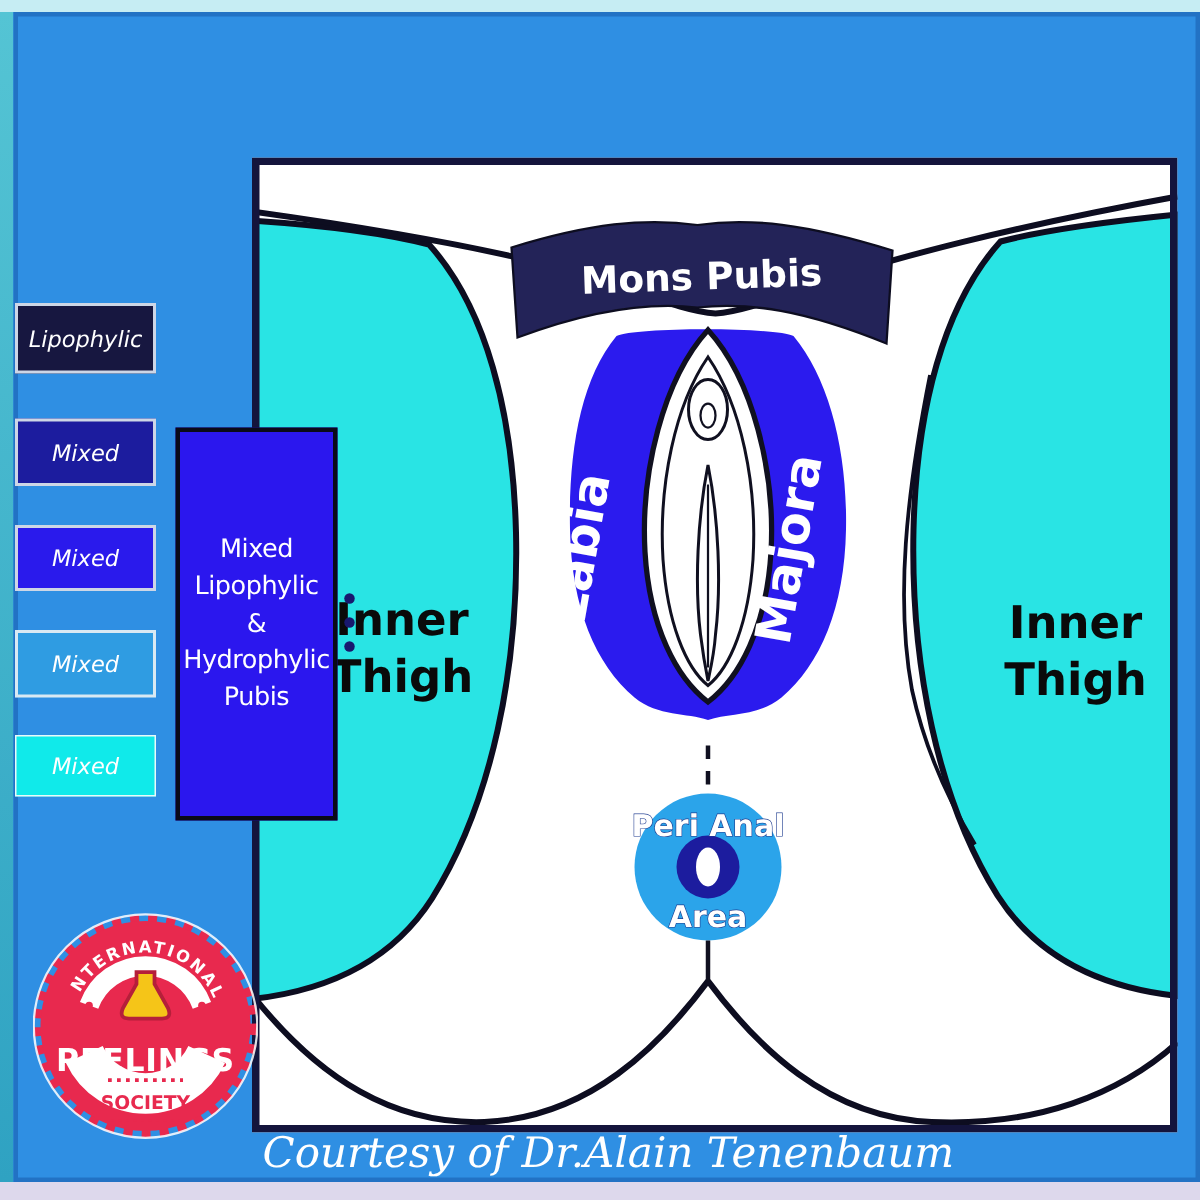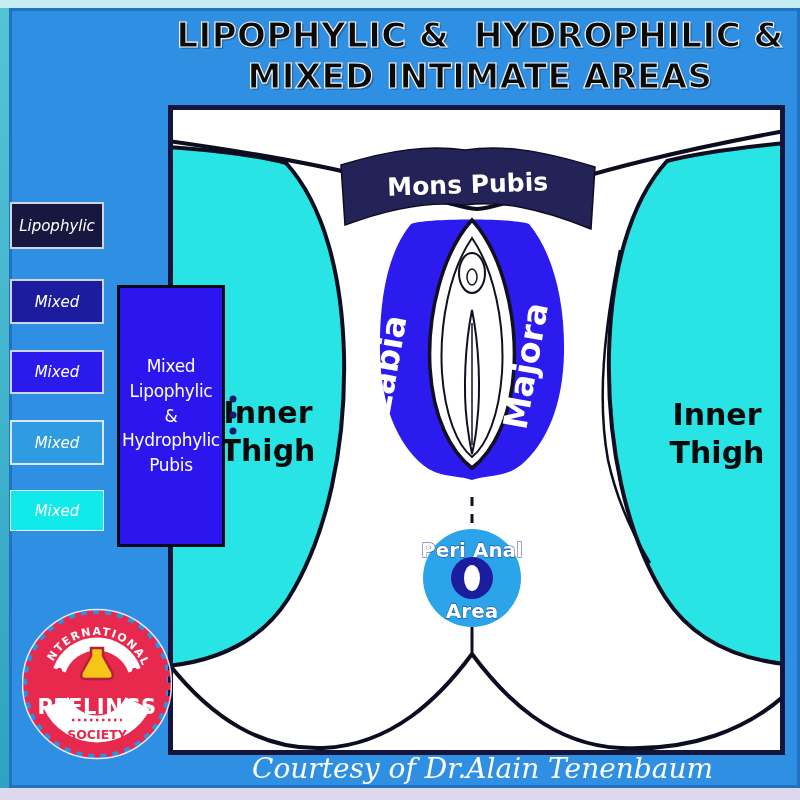--- a/index.html
+++ b/index.html
@@ -35,36 +35,32 @@
              align-items:center;justify-content:center;font-size:17px;line-height:1.45;text-align:center;
              letter-spacing:-.3px;white-space:nowrap;}
 
   
   .diagram{position:absolute;left:168px;top:105px;width:617px;height:650px;}
 
   
   .logo{position:absolute;left:22px;top:606px;width:150px;height:158px;}
 
   
-  .credit{position:absolute;left:175px;top:752px;width:615px;text-align:center;color:#fff;
+  .credit{position:absolute;left:175px;top:752px;width:615px;text-align:left;color:#fff;
           font-family:"DejaVu Serif",serif;font-style:italic;font-size:28px;}
   svg text{font-family:"DejaVu Sans",sans-serif;}
 </style>
 </head>
 <body>
 
 <div id="stage">
   <div class="strip-top"></div>
   <div class="strip-left"></div>
   <div class="panel"></div>
 
-  <div class="title">
-    <div class="l1">LIPOPHYLIC &amp;&nbsp; HYDROPHILIC &amp;</div>
-    <div class="l2">MIXED INTIMATE AREAS</div>
-  </div>
 
   <div class="legend-box lb1">
     <span>Lipophylic</span>
   </div>
   <div class="legend-box lb2">
     <span>Mixed</span>
   </div>
   <div class="legend-box lb3">
     <span>Mixed</span>
   </div>

